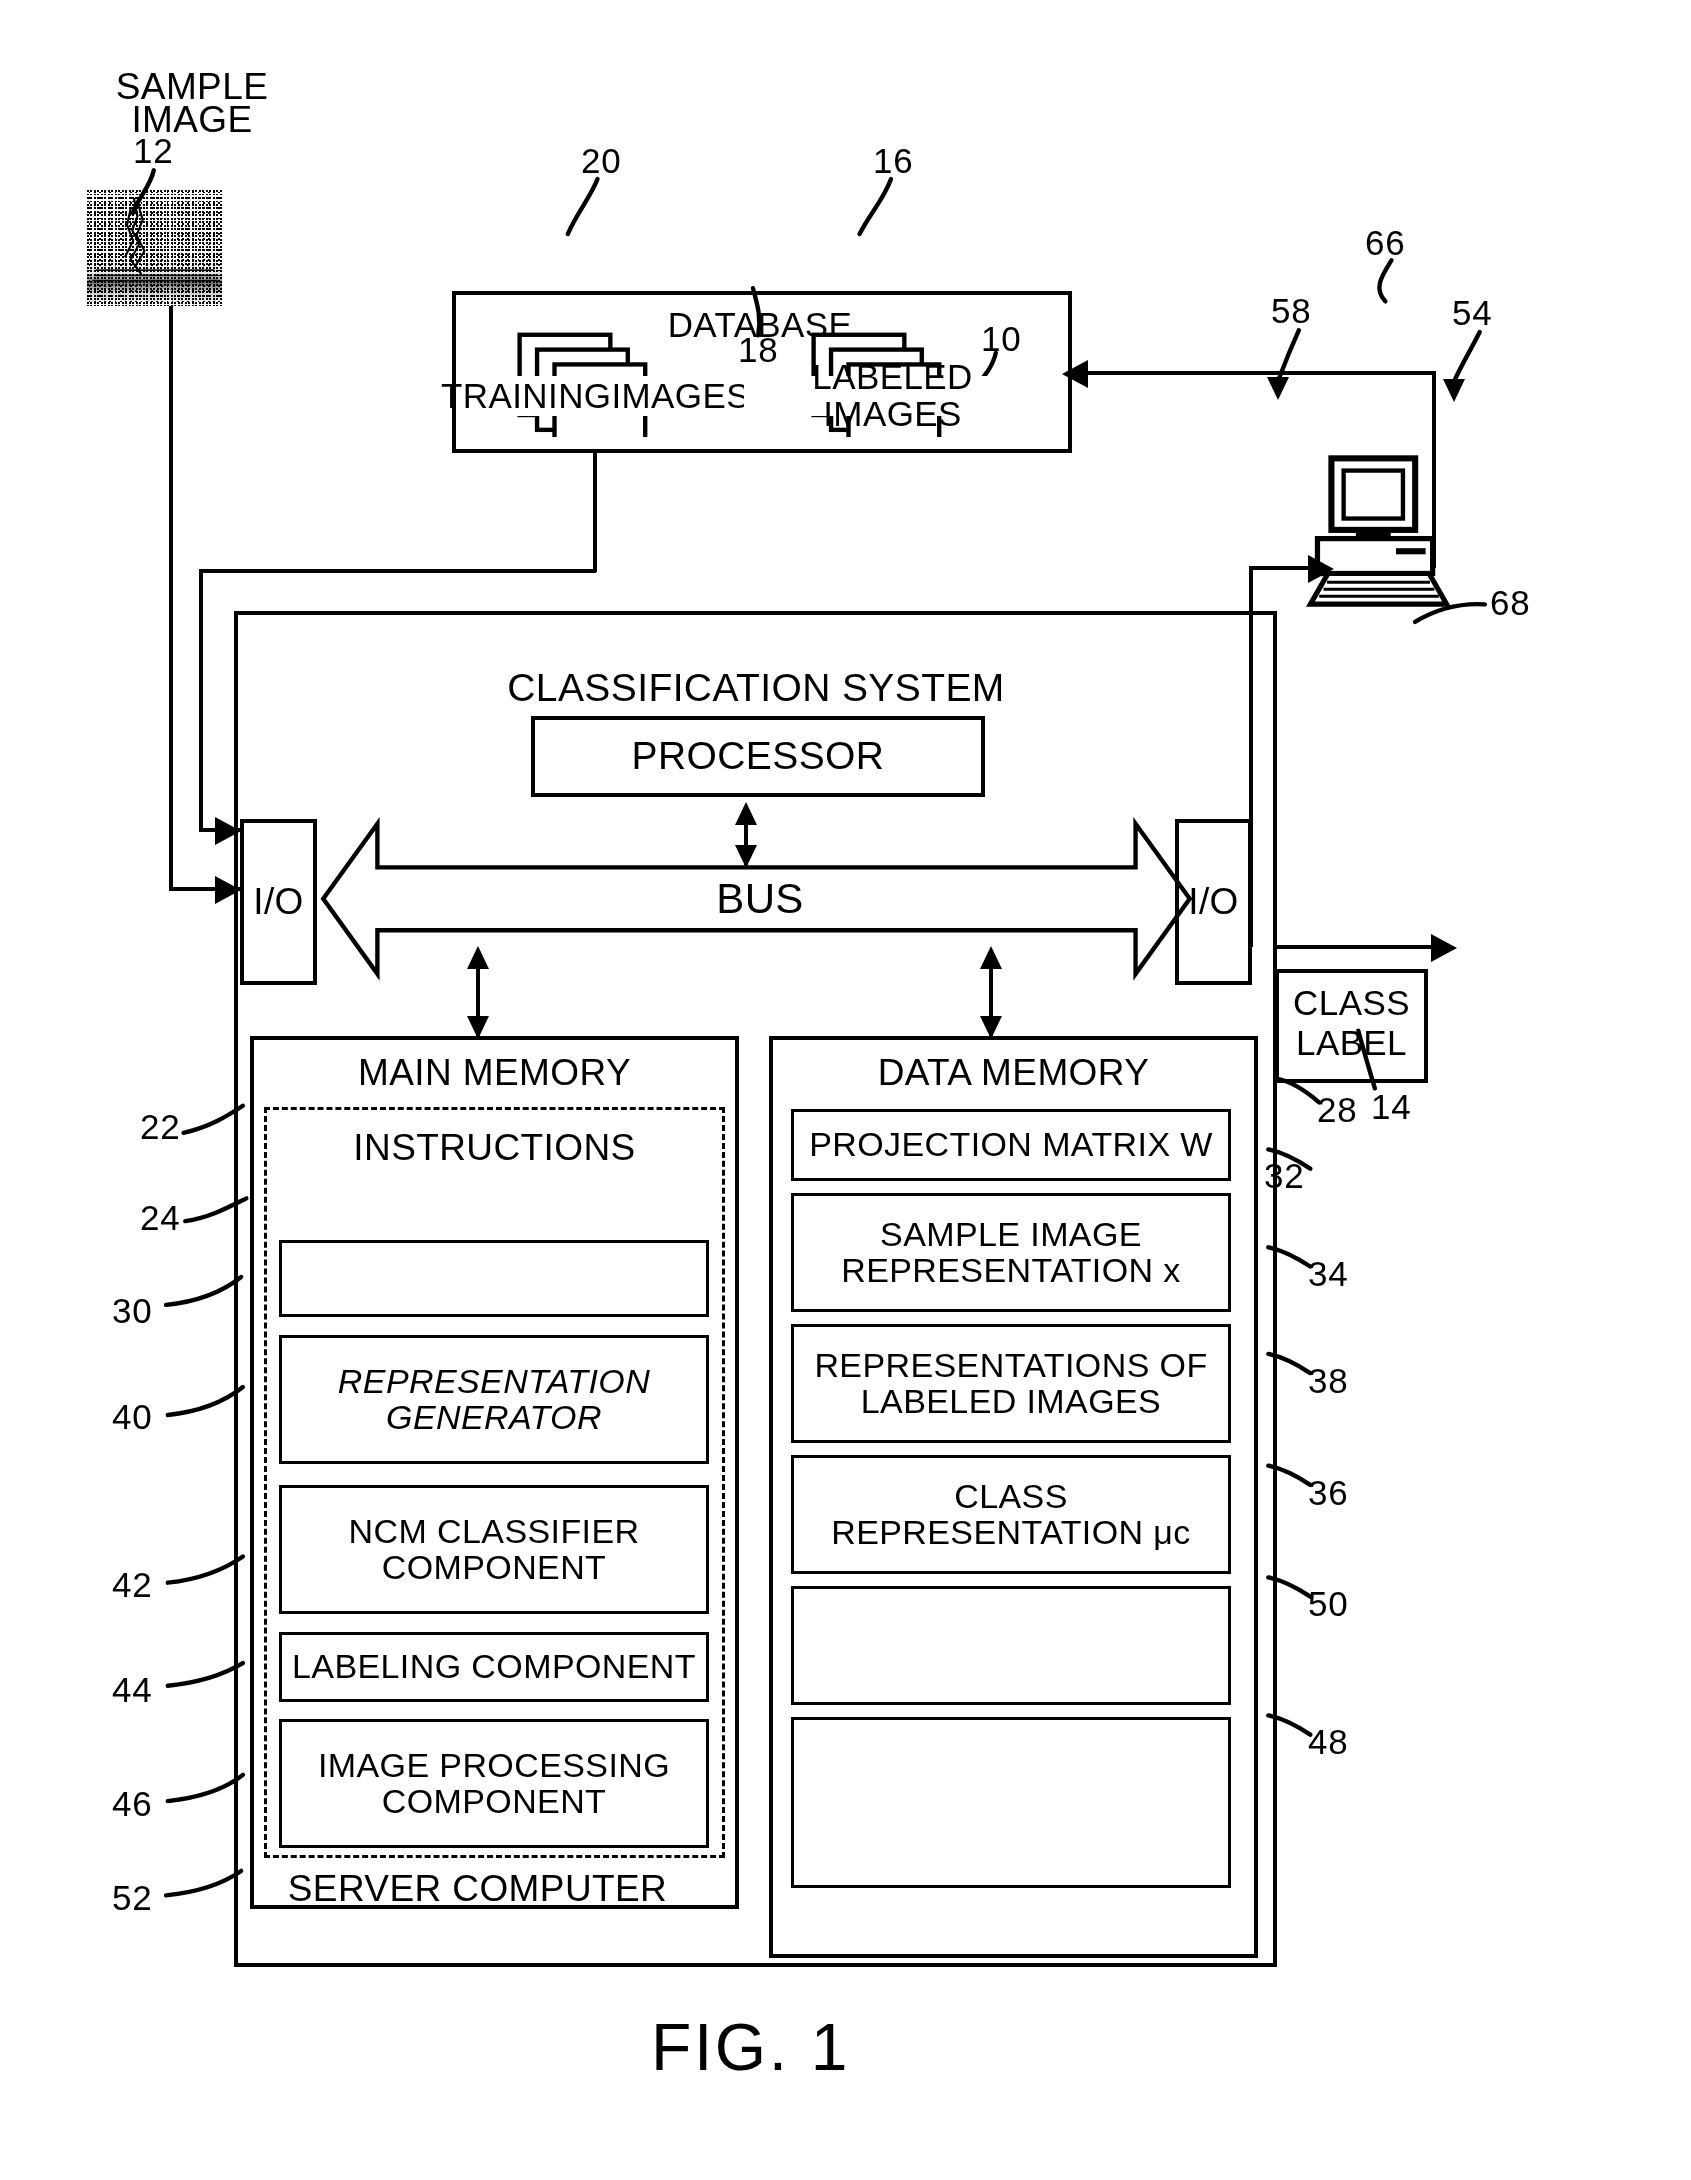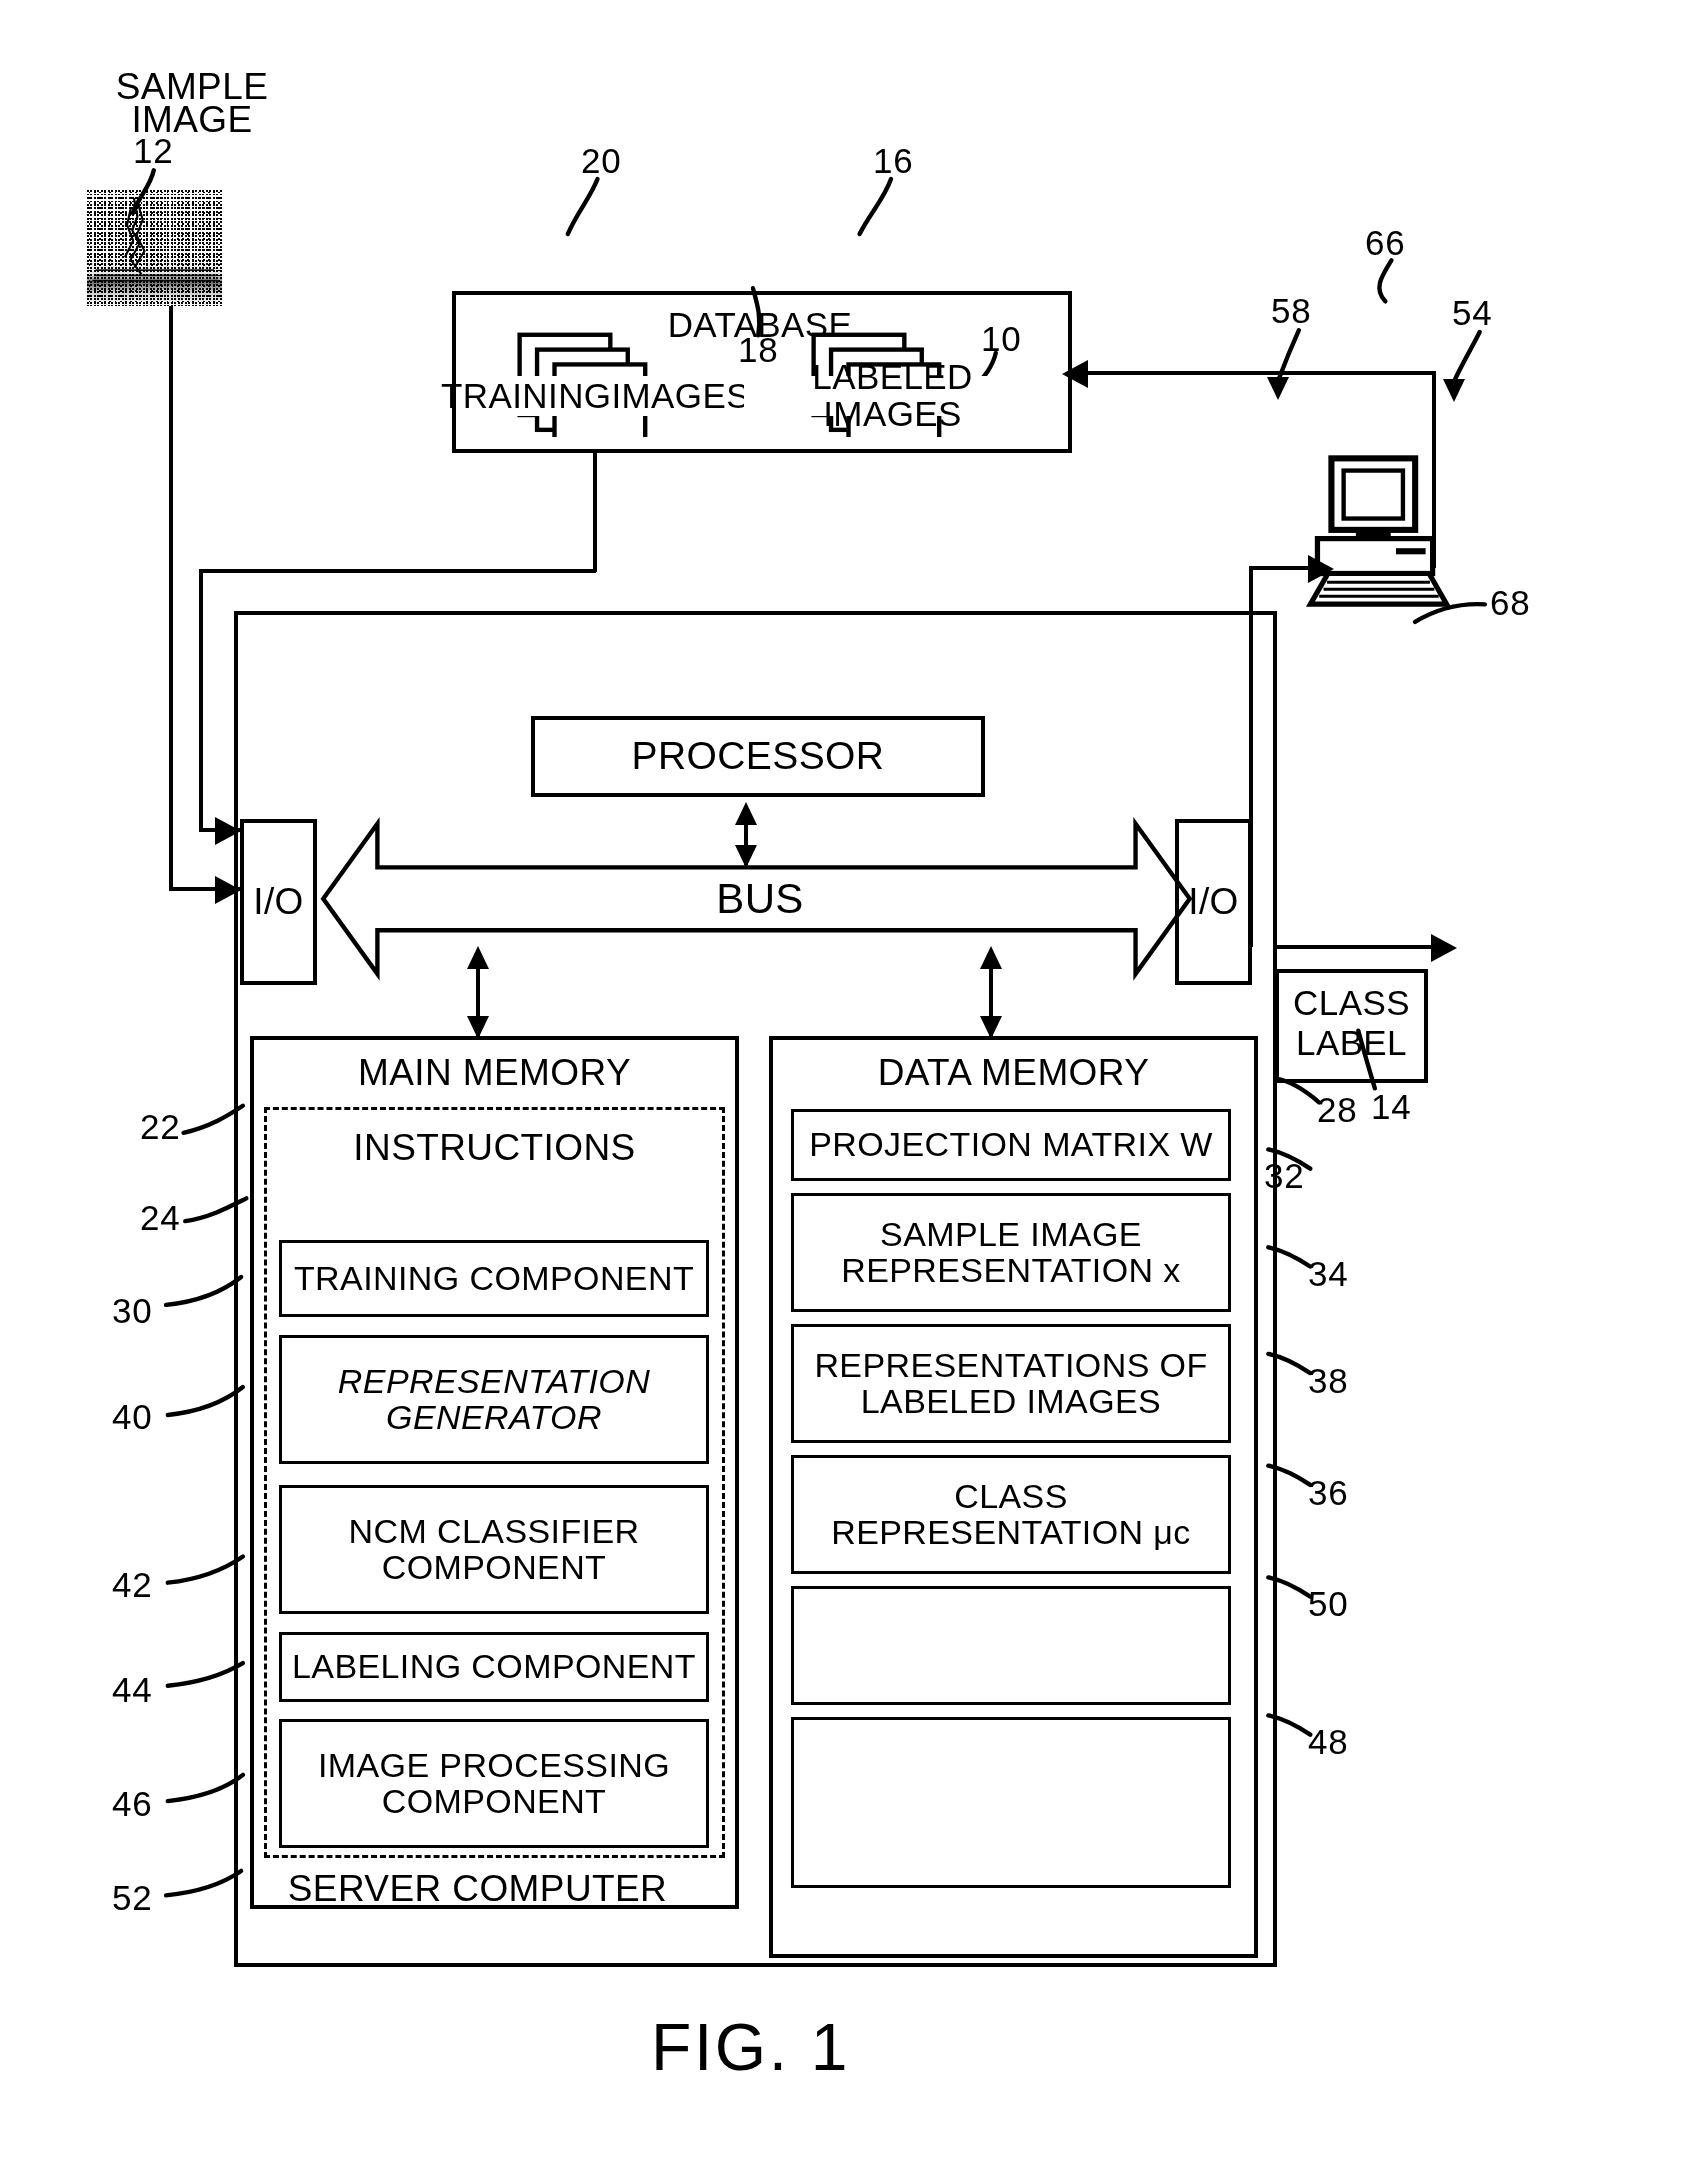--- a/index.html
+++ b/index.html
@@ -223,20 +223,21 @@
   </div>
   <div class="refnum" style="left:1365px;top:223px;">66</div>
   <div class="refnum" style="left:1452px;top:293px;">54</div>
   <div class="refnum" style="left:1490px;top:583px;">68</div>
   <div class="refnum" style="left:1271px;top:291px;">58</div>
 
   <div class="ar-down" style="left:1267px;top:377px;"></div>
   <div class="ar-down" style="left:1443px;top:379px;"></div>
 
   <div class="box" style="left:234px;top:611px;width:1043px;height:1356px;"></div>
+  <div class="lbl" style="left:411px;top:666px;width:690px;height:44px;font-size:39px;">CLASSIFICATION SYSTEM</div>
   <div class="refnum" style="left:981px;top:319px;">10</div>
 
   <div class="box" style="left:531px;top:716px;width:454px;height:81px;"></div>
   <div class="lbl" style="left:531px;top:716px;width:454px;height:81px;font-size:39px;">PROCESSOR</div>
 
   <div class="vline" style="left:744px;top:808px;height:57px;width:4.4px;"></div>
   <div class="ar-up" style="left:735px;top:802px;"></div>
   <div class="ar-down" style="left:735px;top:845px;"></div>
 
   <svg class="overlay" viewBox="0 0 1937 2497" width="1692" height="2181">
@@ -263,21 +264,20 @@
 
   <div class="box" style="left:250px;top:1036px;width:489px;height:873px;"></div>
   <div class="lbl" style="left:250px;top:1052px;width:489px;height:42px;font-size:37px;">MAIN MEMORY</div>
   <div class="refnum" style="left:140px;top:1107px;">22</div>
 
   <div class="box dashed" style="left:264px;top:1107px;width:461px;height:751px;"></div>
   <div class="lbl" style="left:264px;top:1127px;width:461px;height:42px;font-size:37px;">INSTRUCTIONS</div>
   <div class="refnum" style="left:140px;top:1198px;">24</div>
 
   <div class="box thin" style="left:279px;top:1240px;width:430px;height:77px;"></div>
-  <div class="lbl" style="left:279px;top:1240px;width:430px;height:77px;font-size:34px;">TRAINING COMPONENT</div>
   <div class="refnum" style="left:112px;top:1291px;">30</div>
 
   <div class="box thin" style="left:279px;top:1335px;width:430px;height:129px;"></div>
   <div class="lbl" style="left:279px;top:1335px;width:430px;height:129px;font-size:34px;font-style:italic;">REPRESENTATION
 GENERATOR</div>
   <div class="refnum" style="left:112px;top:1397px;">40</div>
 
   <div class="box thin" style="left:279px;top:1485px;width:430px;height:129px;"></div>
   <div class="lbl" style="left:279px;top:1485px;width:430px;height:129px;font-size:34px;">NCM CLASSIFIER
 COMPONENT</div>

